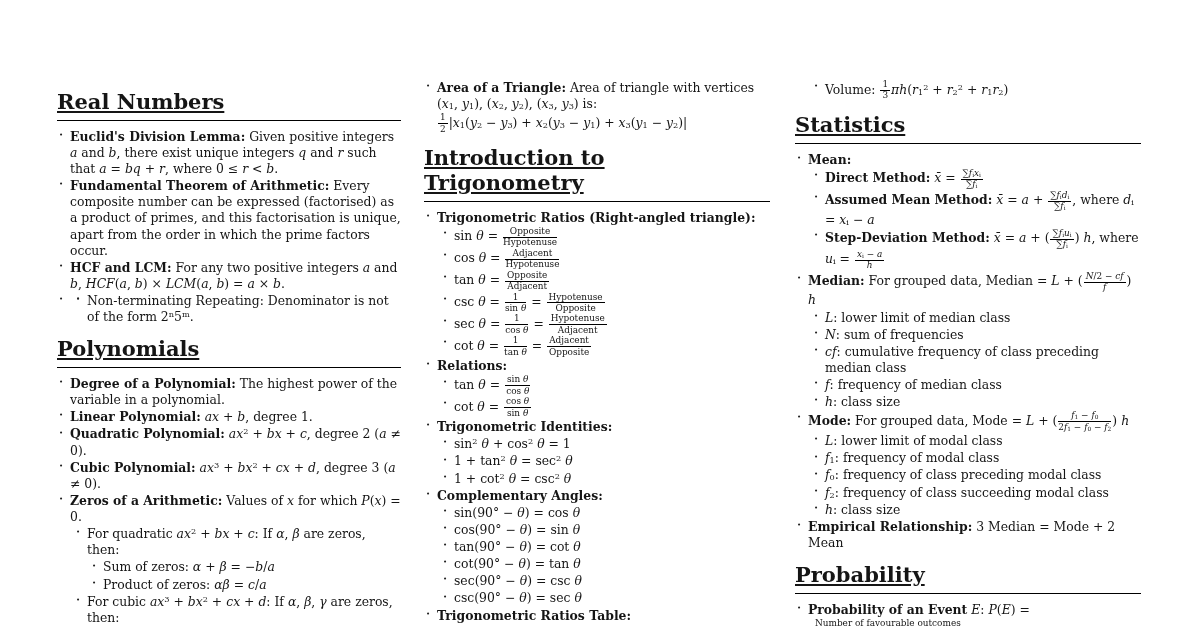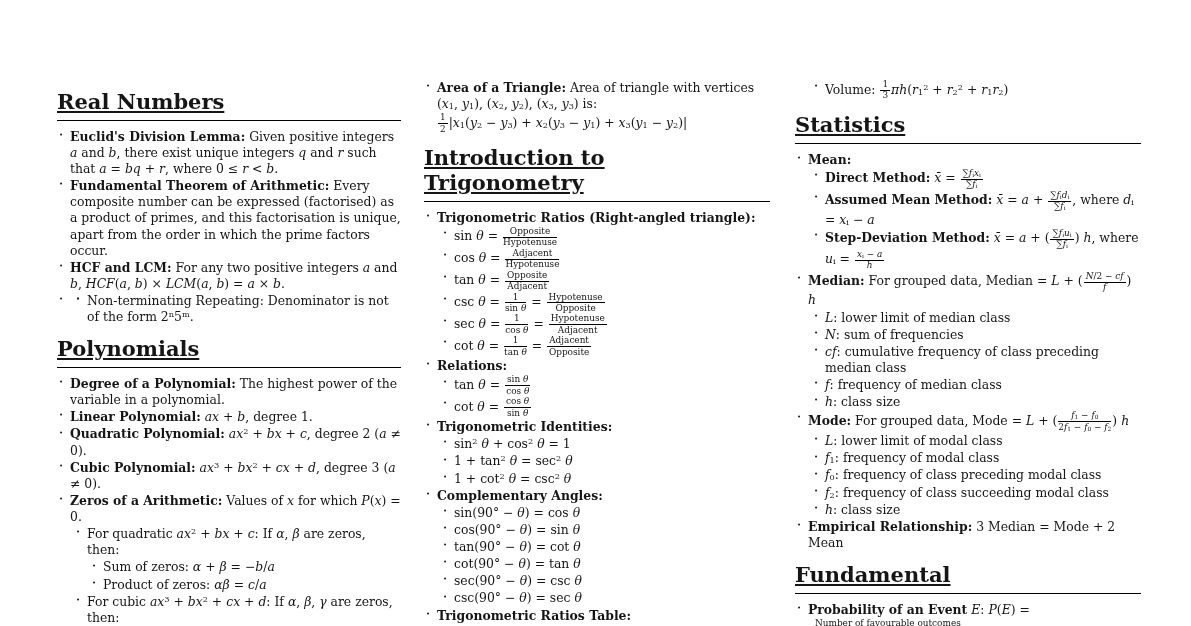--- a/index.html
+++ b/index.html
@@ -117,17 +117,17 @@
       <div class="li lv1"><span class="bullet">•</span><span class="txt"><i class="mv">cf</i>: cumulative frequency of class preceding median class</span></div>
       <div class="li lv1"><span class="bullet">•</span><span class="txt"><i class="mv">f</i>: frequency of median class</span></div>
       <div class="li lv1"><span class="bullet">•</span><span class="txt"><i class="mv">h</i>: class size</span></div>
       <div class="li lv0"><span class="bullet">•</span><span class="txt"><b>Mode:</b> For grouped data, Mode = <i class="mv">L</i> + (<span class="frac"><span class="num"><i class="mv">f</i><sub>1</sub> − <i class="mv">f</i><sub>0</sub></span><span class="den">2<i class="mv">f</i><sub>1</sub> − <i class="mv">f</i><sub>0</sub> − <i class="mv">f</i><sub>2</sub></span></span>) <i class="mv">h</i></span></div>
       <div class="li lv1"><span class="bullet">•</span><span class="txt"><i class="mv">L</i>: lower limit of modal class</span></div>
       <div class="li lv1"><span class="bullet">•</span><span class="txt"><i class="mv">f</i><sub>1</sub>: frequency of modal class</span></div>
       <div class="li lv1"><span class="bullet">•</span><span class="txt"><i class="mv">f</i><sub>0</sub>: frequency of class preceding modal class</span></div>
       <div class="li lv1"><span class="bullet">•</span><span class="txt"><i class="mv">f</i><sub>2</sub>: frequency of class succeeding modal class</span></div>
       <div class="li lv1"><span class="bullet">•</span><span class="txt"><i class="mv">h</i>: class size</span></div>
       <div class="li lv0"><span class="bullet">•</span><span class="txt"><b>Empirical Relationship:</b> 3 Median = Mode + 2 Mean</span></div>
-      <div class="heading">Fundamental</div>
+      <div class="heading">Probability</div>
       <div class="li lv0"><span class="bullet">•</span><span class="txt"><b>Probability of an Event</b> <i class="mv">E</i>: <i class="mv">P</i>(<i class="mv">E</i>) =</span></div>
       <div class="li lv0"><span class="txt"><span class="frac"><span class="num">Number of favourable outcomes</span><span class="den">Total number of possible outcomes</span></span></span></div>
     </div>
 </div>
 
 </body></html>

